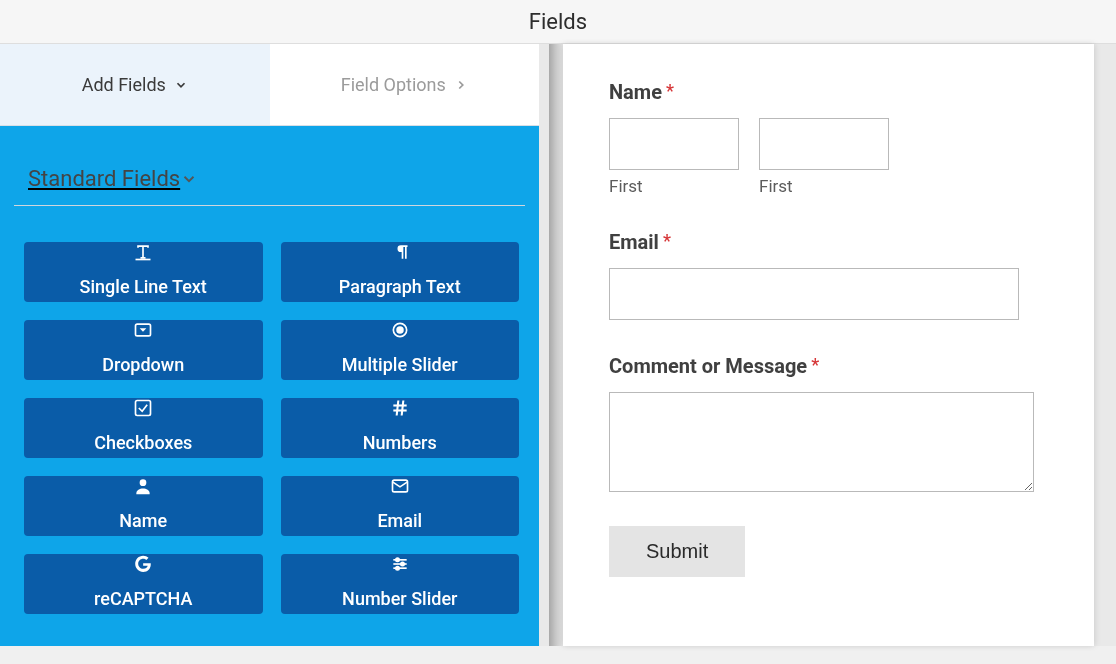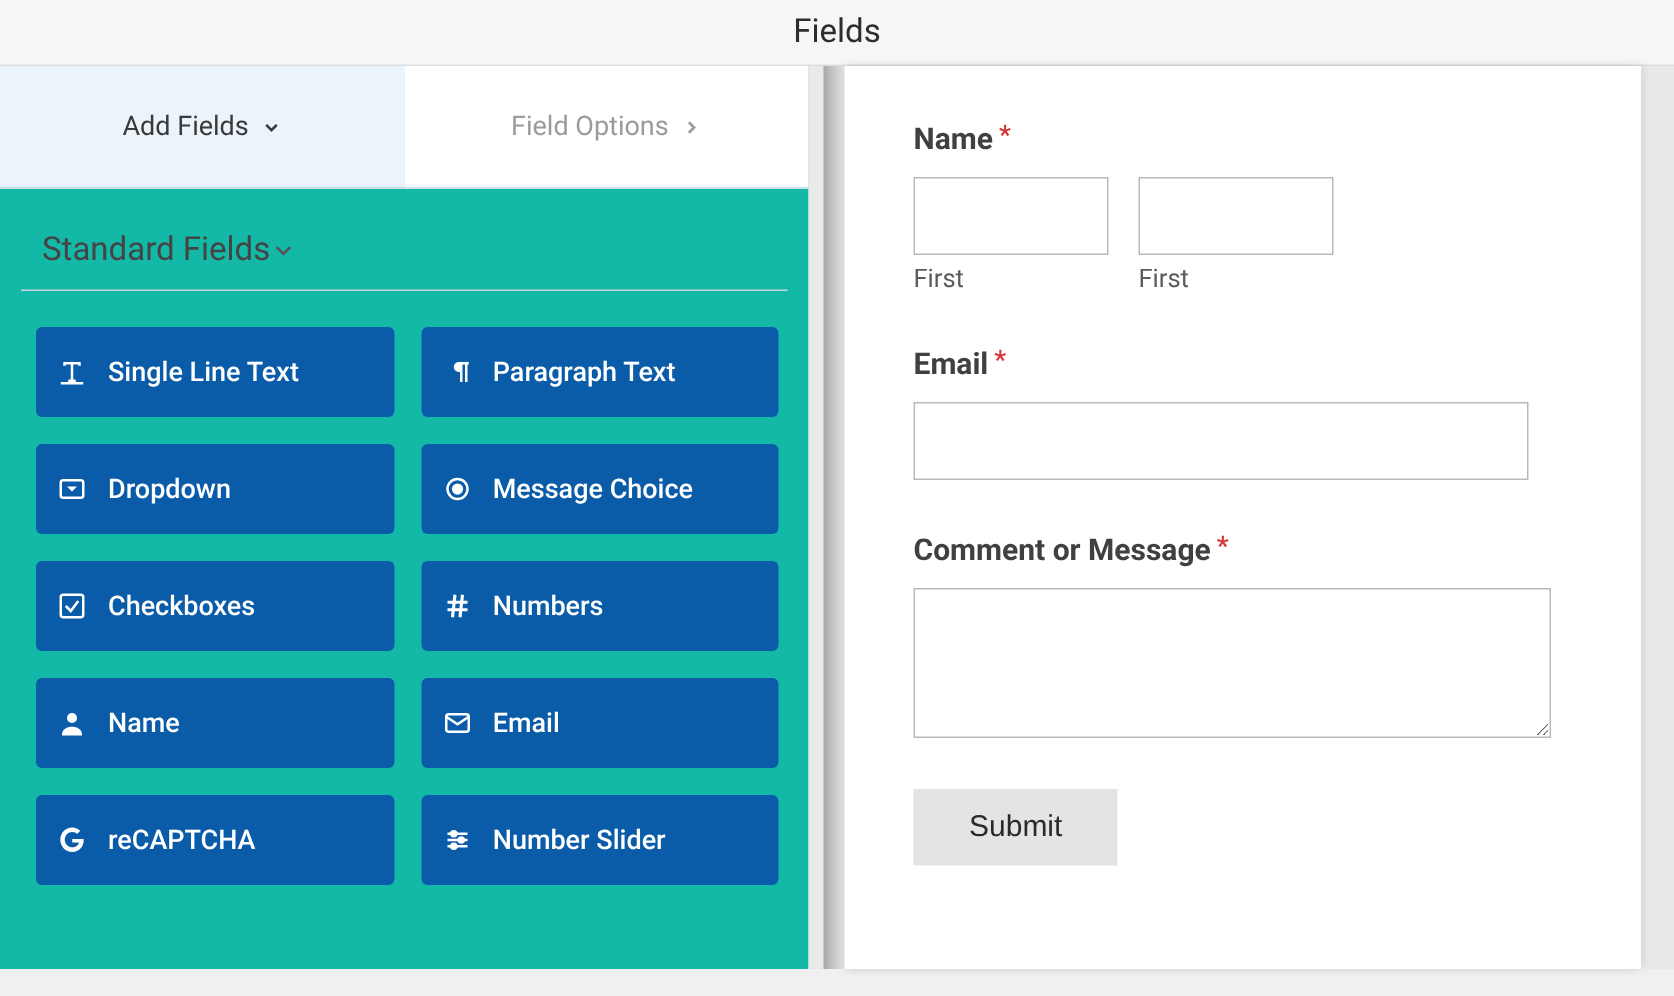--- a/index.html
+++ b/index.html
@@ -22,21 +22,21 @@
   font-size: 22px;
   color: #2d2d2d;
   font-weight: 400;
 }
 .main {
   display: flex;
   height: calc(100% - 62px);
 }
 .left-panel {
   width: 546px;
-  background: #14b8a6;
+  background: #0ea5e9;
   display: flex;
   flex-direction: column;
 }
 .tabs {
   display: flex;
   height: 82px;
   border-bottom: 1px solid #d8dfe6;
 }
 .tab {
   flex: 1;
@@ -57,22 +57,23 @@
 }
 .tab-chevron {
   width: 14px;
   height: 14px;
   display: inline-flex;
 }
 .section-header {
   display: flex;
   align-items: center;
   padding: 28px 20px 14px 14px;
-  margin: 0 14px;
+  margin: 12px 14px;
   border-bottom: 1px solid #cfd6dd;
+  text-decoration: underline;
 }
 .section-title {
   font-size: 22px;
   color: #444;
   font-weight: 400;
 }
 .collapse-icon {
   width: 18px;
   height: 18px;
   display: inline-flex;
@@ -88,20 +89,21 @@
   color: #fff;
   height: 60px;
   border-radius: 4px;
   display: flex;
   align-items: center;
   padding: 0 14px;
   gap: 14px;
   font-size: 18px;
   font-weight: 500;
   cursor: pointer;
+  flex-direction: column;
 }
 .field-btn .icon {
   width: 20px;
   height: 20px;
   display: inline-flex;
   align-items: center;
   justify-content: center;
 }
 .right-wrap {
   flex: 1;
@@ -256,21 +258,21 @@
         </span>
         <span>Dropdown</span>
       </div>
       <div class="field-btn">
         <span class="icon">
           <svg viewBox="0 0 24 24" width="20" height="20" fill="none" stroke="#fff" stroke-width="2">
               <circle cx="12" cy="12" r="8"></circle>
               <circle cx="12" cy="12" r="3.5" fill="#fff"></circle>
             </svg>
         </span>
-        <span>Message Choice</span>
+        <span>Multiple Slider</span>
       </div>
       <div class="field-btn">
         <span class="icon">
           <svg viewBox="0 0 24 24" width="20" height="20" fill="none" stroke="#fff" stroke-width="2">
               <rect x="3" y="3" width="18" height="18" rx="2"></rect>
               <polyline points="7 12 11 16 17 8"></polyline>
             </svg>
         </span>
         <span>Checkboxes</span>
       </div>

